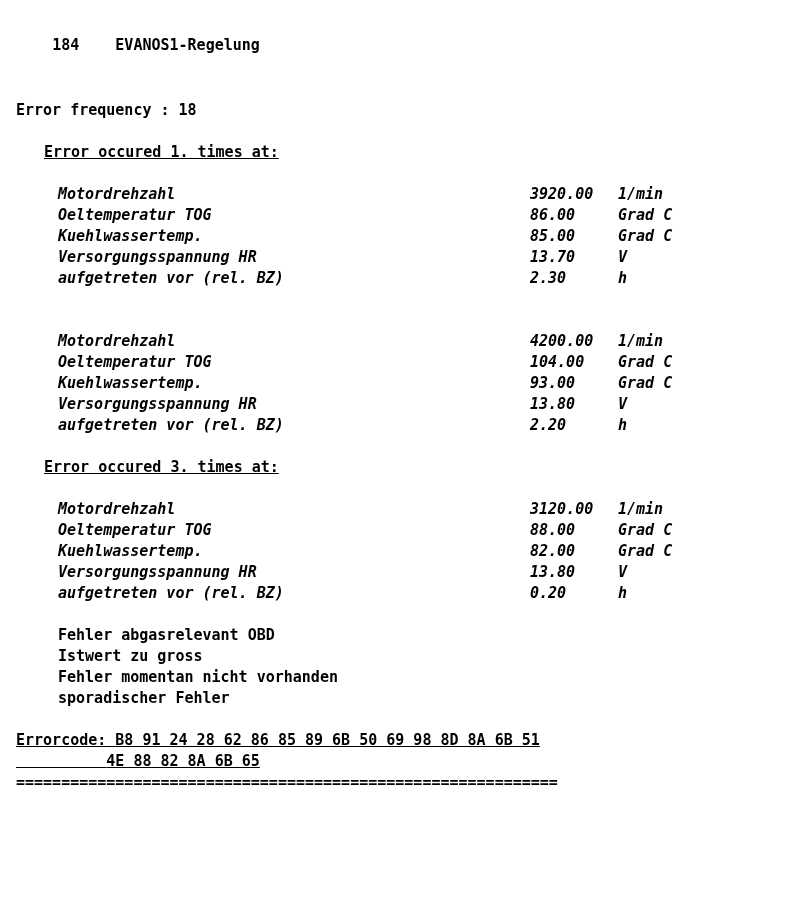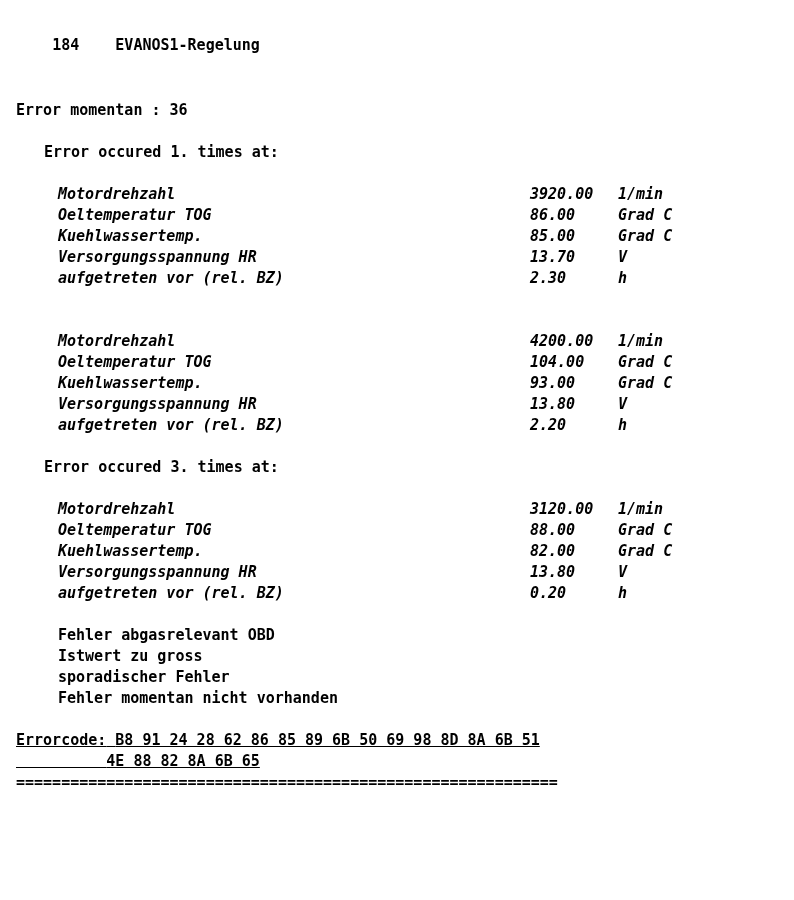--- a/index.html
+++ b/index.html
@@ -24,21 +24,21 @@
   .row {
     white-space: pre;
   }
   .blank {
     height: 21px;
   }
   .header {
     white-space: pre;
     margin-bottom: 2px;
   }
-  .indent1 { padding-left: 28px; }
+  .indent1 { padding-left: 28px; text-decoration: underline; }
   .indent2 { padding-left: 42px; }
 
   
   .meas {
     display: flex;
     padding-left: 42px;
     white-space: pre;
     font-style: italic;
   }
   .meas .label {
@@ -67,21 +67,21 @@
 <body>
 
 <div class="page">
 
   <div class="header">
     <span>184</span><span>    </span><span>EVANOS1-Regelung</span>
   </div>
 
   <div class="blank"></div>
 
-  <div class="row"><span>Error momentan :</span> <span>36</span></div>
+  <div class="row"><span>Error frequency :</span> <span>18</span></div>
 
   <div class="blank"></div>
 
   <div class="row indent1">Error occured 1. times at:</div>
   <div class="blank"></div>
   <div class="meas">
     <span class="label">Motordrehzahl</span>
     <span class="value">3920.00</span>
     <span class="unit">1/min</span>
   </div>
@@ -162,22 +162,22 @@
   <div class="meas">
     <span class="label">aufgetreten vor (rel. BZ)</span>
     <span class="value">0.20</span>
     <span class="unit">h</span>
   </div>
 
   <div class="blank"></div>
 
   <div class="row indent2">Fehler abgasrelevant OBD</div>
   <div class="row indent2">Istwert zu gross</div>
+  <div class="row indent2">Fehler momentan nicht vorhanden</div>
   <div class="row indent2">sporadischer Fehler</div>
-  <div class="row indent2">Fehler momentan nicht vorhanden</div>
 
   <div class="blank"></div>
 
   <div class="errorcode-line"><span>Errorcode:</span> <span>B8 91 24 28 62 86 85 89 6B 50 69 98 8D 8A 6B 51</span></div>
   <div class="errorcode-line">          <span>4E 88 82 8A 6B 65</span></div>
 
   <div class="divider">============================================================</div>
 
 </div>
 

